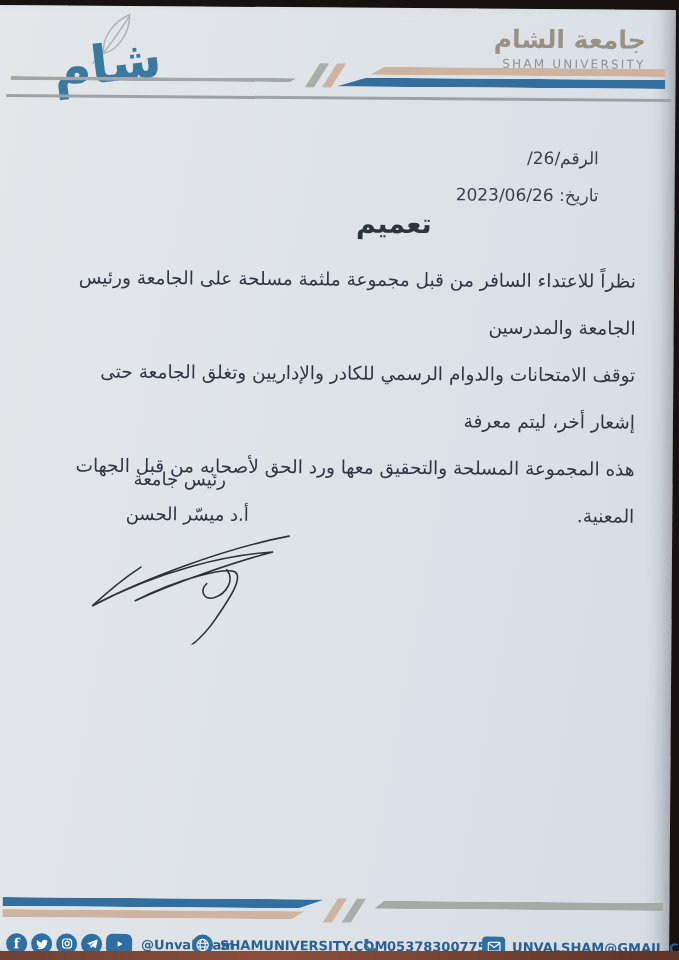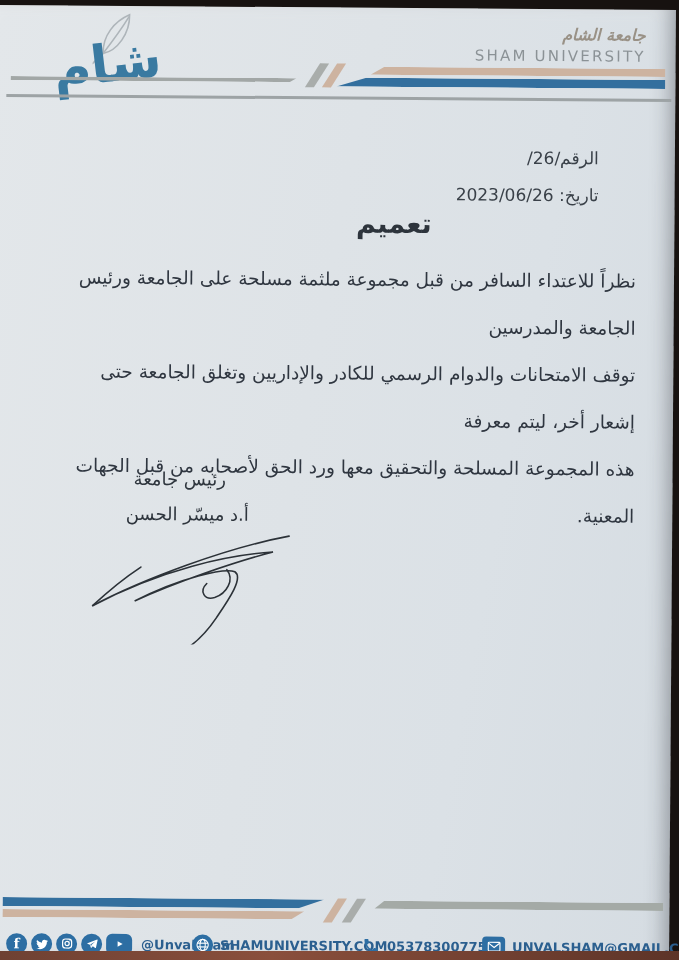--- a/index.html
+++ b/index.html
@@ -24,24 +24,24 @@
   
   .logo{ position:absolute; left:36px; top:2px; width:120px; height:115px; }
   .logo .feather{ position:absolute; left:58px; top:2px; }
   .logo .logo-ar{
     position:absolute; left:18px; top:26px;
     font-size:52px; font-weight:bold; color:#3a7aa1;
     transform:rotate(-7deg); letter-spacing:-2px;
   }
   .uni-name{ position:absolute; right:30px; top:16px; text-align:right; }
   .uni-name .ar{
-    font-size:16px; color:#999186; letter-spacing:1px; direction:rtl; font-weight:bold;font-style:italic;
+    font-size:25px; color:#999186; letter-spacing:1px; direction:rtl; font-weight:bold;
   }
   .uni-name .en{
-    margin-top:3px; font-size:15px; color:#8b9296; letter-spacing:2.2px; font-variant:small-caps;
+    margin-top:3px; font-size:12px; color:#8b9296; letter-spacing:2.2px; font-variant:small-caps;
   }
   .hdr-deco{ position:absolute; left:0; top:53px; width:100%; height:40px; }
   .stripe{ position:absolute; }
   .hdr-tan{ top:6px; left:372px; right:10px; height:8px; background:#cdb3a0;
     clip-path:polygon(14px 0, 100% 0, 100% 100%, 0 100%); }
   .hdr-blue{ top:17px; left:338px; right:10px; height:9px; background:#336f9e;
     clip-path:polygon(30px 0, 100% 0, 100% 100%, 0 100%); }
   .hdr-grayline{ top:18px; left:12px; width:286px; height:4px; background:#a2a7a6;
     clip-path:polygon(0 0, 100% 0, calc(100% - 7px) 100%, 0 100%); }
   .slash{ position:absolute; top:3px; width:9px; height:24px; transform:skewX(-32deg); }

